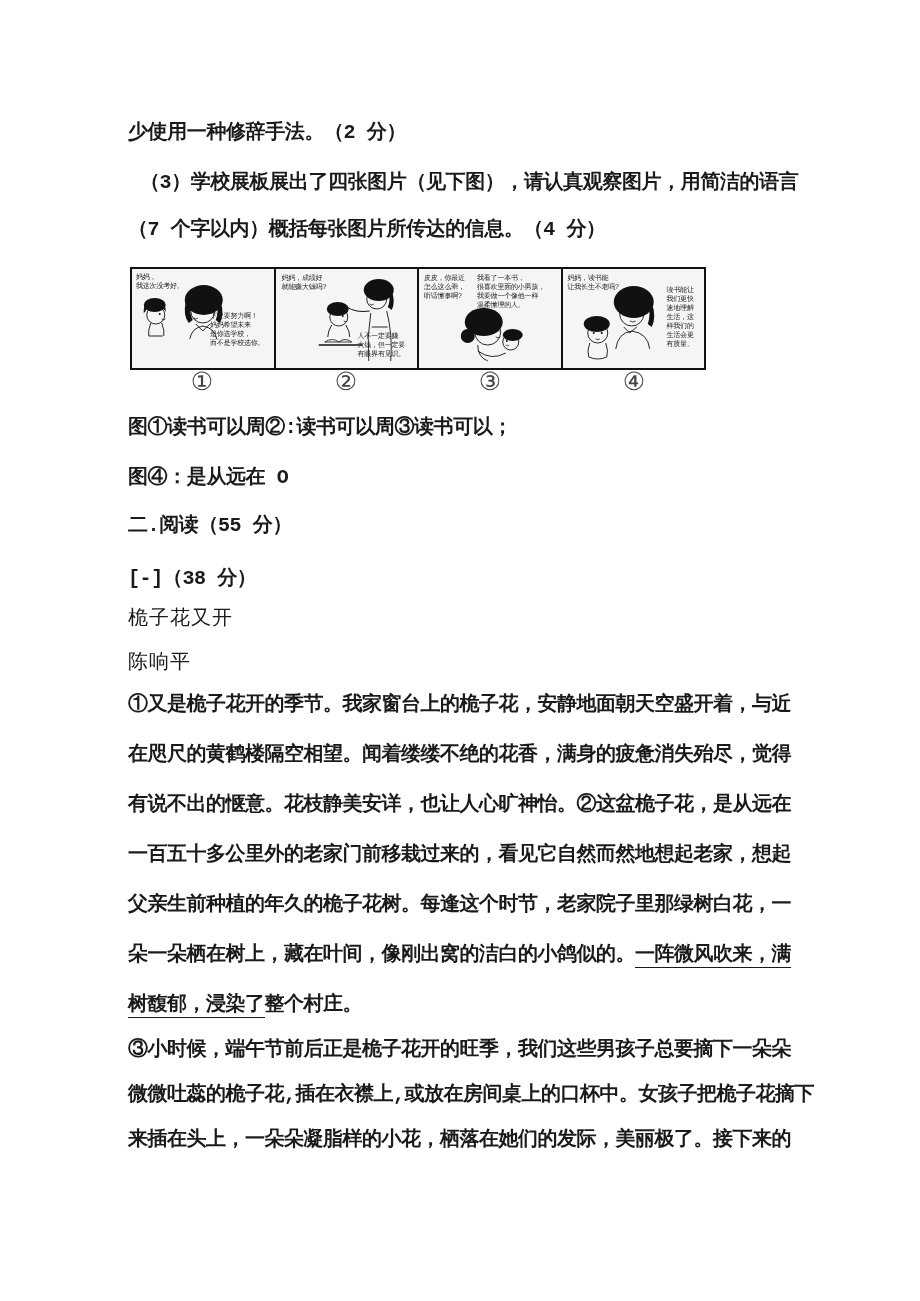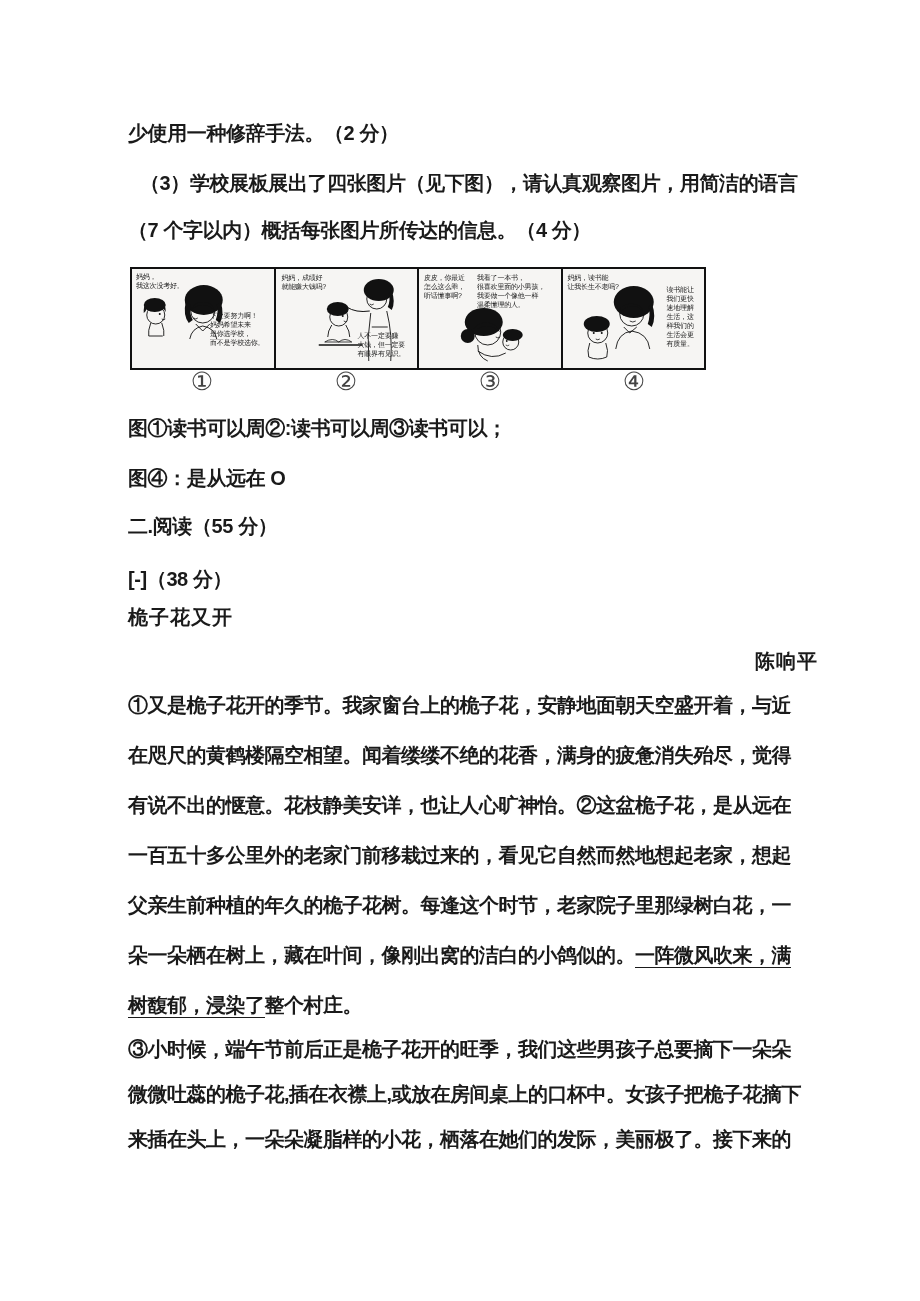--- a/index.html
+++ b/index.html
@@ -3,26 +3,26 @@
 <meta charset="utf-8">
 <style>
   * { margin:0; padding:0; box-sizing:border-box; }
   html,body { background:#ffffff; }
   .page {
     position:relative; width:920px; height:1301px;
     background:#ffffff; overflow:hidden;
     font-family:"Liberation Sans", sans-serif;
     color:#1a1a1a;
   }
-  .abs { position:absolute; }
+  .abs { position:absolute;font-family:Liberation Mono, monospace; }
   .qline {
     font-size:20px; font-weight:600; letter-spacing:-0.4px;
     white-space:nowrap; line-height:26px;
   }
-  .serif { font-family:"Liberation Serif", serif; font-weight:700; }
+  .serif { font-family:"Liberation Serif", serif; font-weight:400; }
 
   
   .comic {
     position:absolute; left:130px; top:267px; width:576px; height:103px;
     display:flex; border:2px solid #111; background:#f6f5f3;
   }
   .panel {
     position:relative; flex:1 1 0; border-right:2px solid #111; overflow:hidden;
     background:#f6f5f3;
   }
@@ -43,21 +43,21 @@
 
   .labels {
     position:absolute; left:130px; top:366px; width:576px; display:flex;
   }
   .labels span {
     flex:1 1 0; text-align:center; font-size:25px; color:#444;
     font-family:"Liberation Serif", serif; line-height:32px;
   }
 
   .title   { font-size:20px; letter-spacing:1px; }
-  .author  { width:690px; text-align:right; font-size:20px; letter-spacing:1px; }
+  .author  { width:690px; text-align:left; font-size:20px; letter-spacing:1px; }
 
   .para { left:128px; width:720px; }
   .bodyline {
     font-size:20px; font-weight:600; letter-spacing:-0.5px;
     line-height:50px; white-space:nowrap;
   }
   .para-b .bodyline { line-height:45px; }
   .bodyline .u {
     border-bottom:1.6px solid #1a1a1a; padding-bottom:1px;
   }

